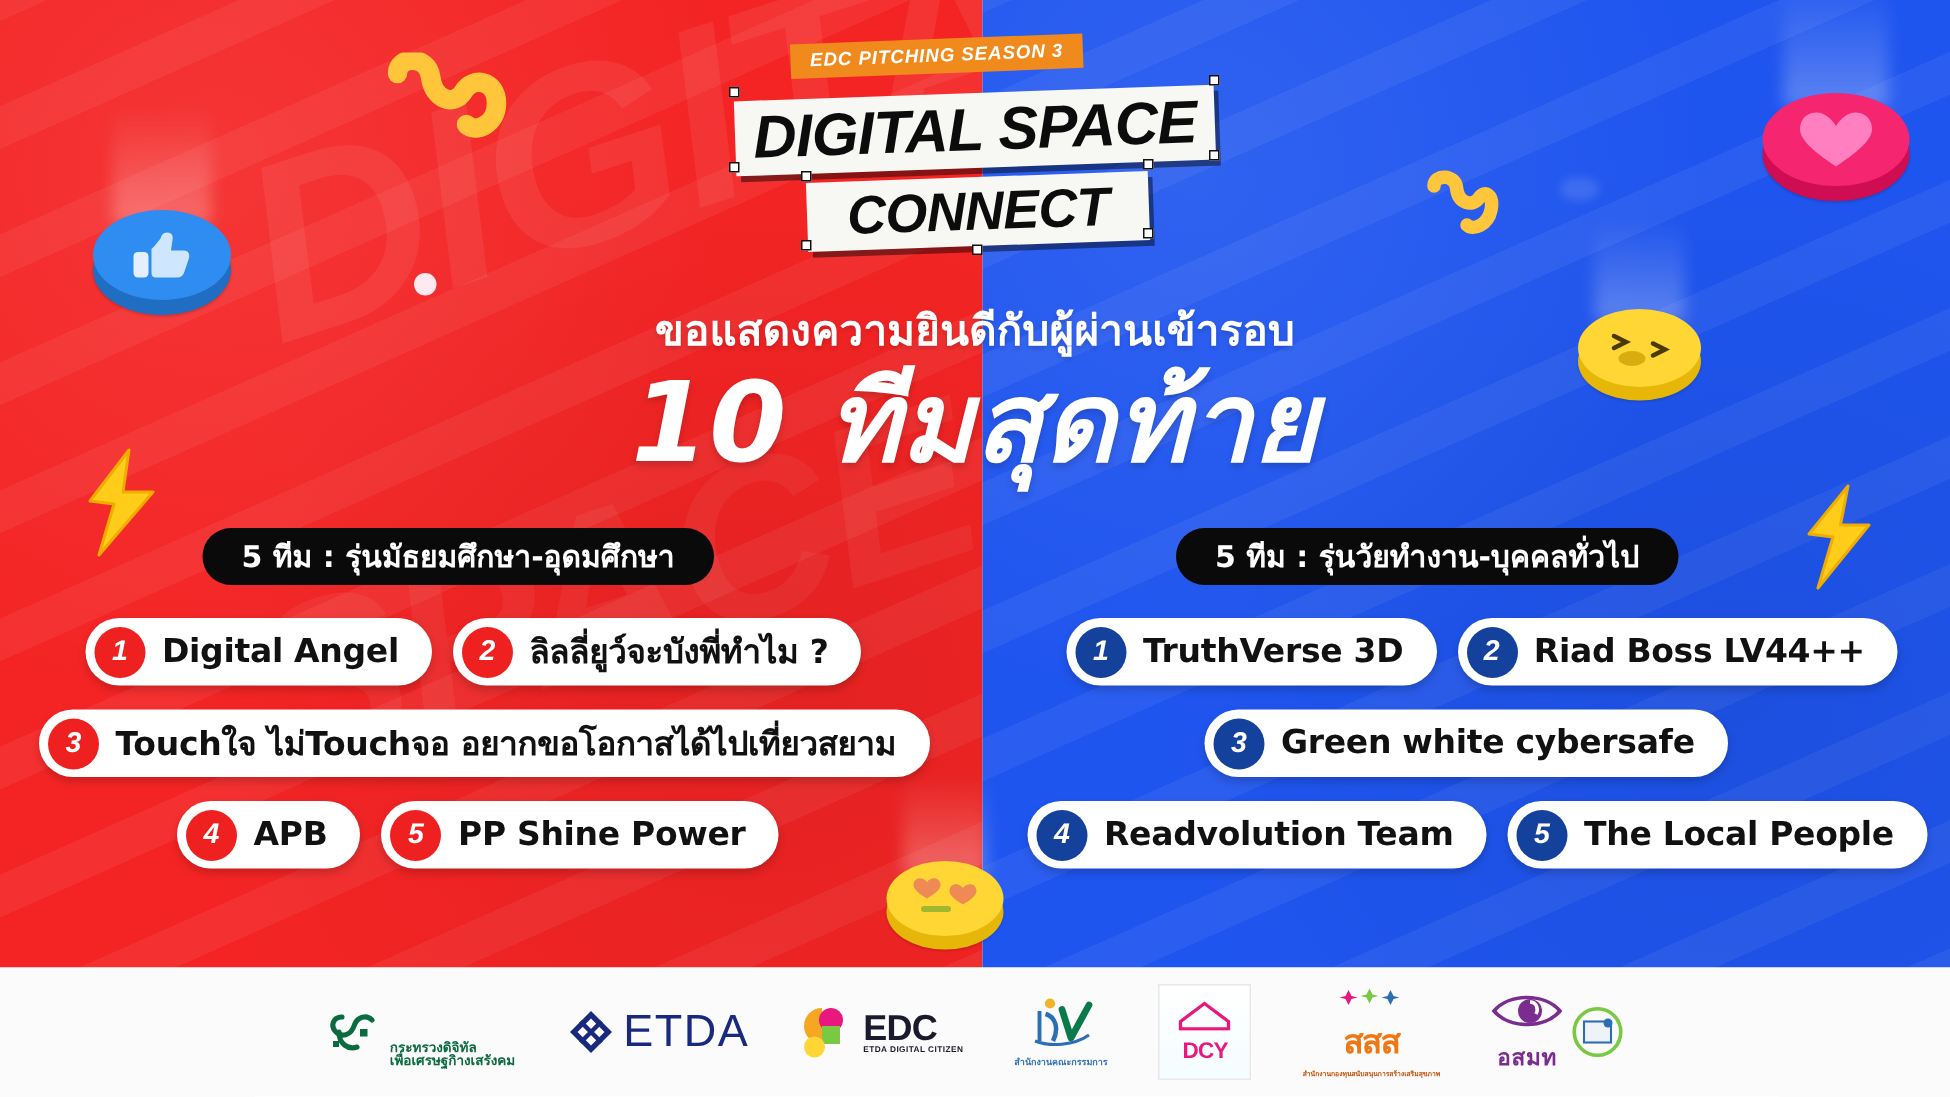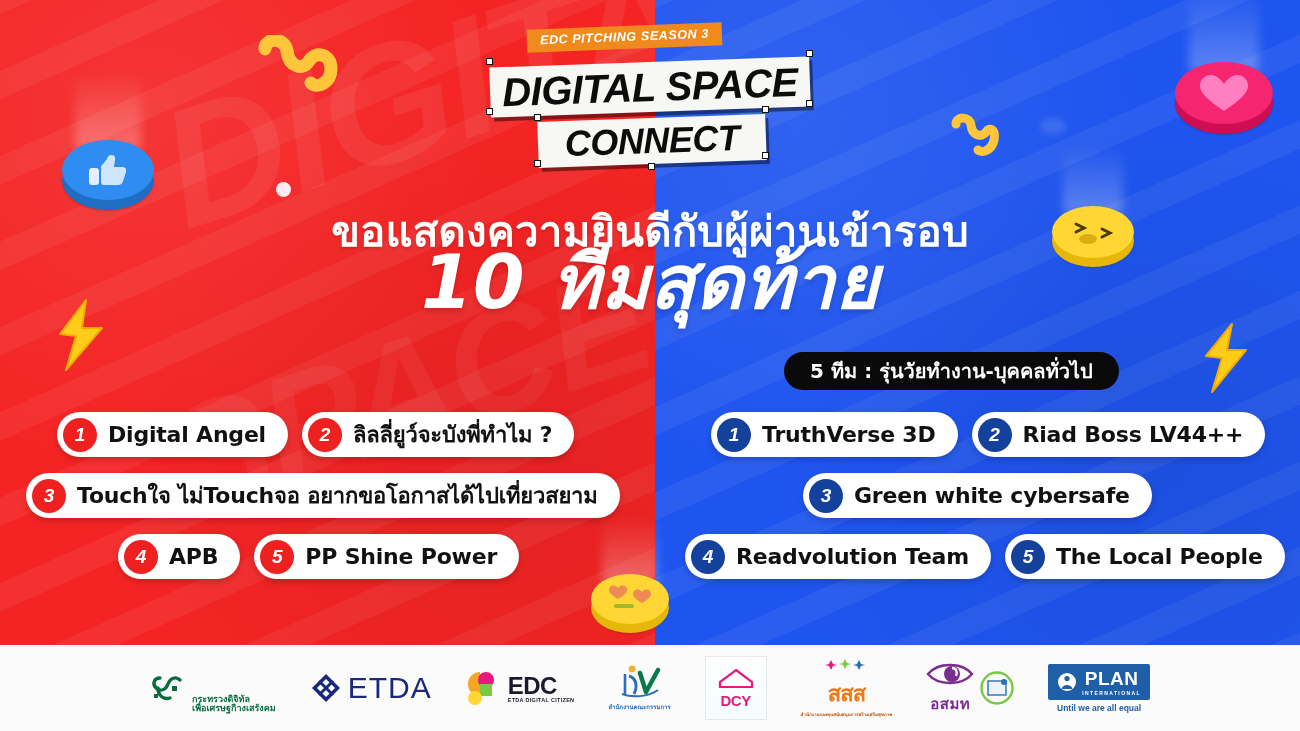--- a/index.html
+++ b/index.html
@@ -131,21 +131,21 @@
   }
   .handle {
     position: absolute; width: 7px; height: 7px;
     background: #fff; border: 1.5px solid #111; z-index: 5;
   }
 
   
   #headline-sub {
     position: absolute; left: 0; top: 198px; width: 1300px;
     text-align: center; color: #fff;
-    font-size: 42px; font-weight: 700; letter-spacing: .2px;
+    font-size: 28px; font-weight: 700; letter-spacing: .2px;
     font-family: "DejaVu Sans", "Liberation Sans", sans-serif;
     text-shadow: 0 2px 3px rgba(0,0,0,.14);
   }
   #headline-main {
     position: absolute; left: 0; top: 244px; width: 1300px;
     text-align: center; color: #fff;
     font-size: 74px; font-weight: 900; font-style: italic; letter-spacing: .5px;
     font-family: "DejaVu Sans", "Liberation Sans", sans-serif;
     text-shadow: 0 3px 5px rgba(0,0,0,.16);
     line-height: 1.05;
@@ -326,20 +326,21 @@
     <div class="handle" style="left:54px; top:88px;"></div>
     <div class="handle" style="left:282px;top:80px;"></div>
     <div class="handle" style="left:54px; top:134px;"></div>
     <div class="handle" style="left:282px;top:126px;"></div>
     <div class="handle" style="left:168px;top:137px;"></div>
   </div>
 
   <div id="headline-sub">ขอแสดงความยินดีกับผู้ผ่านเข้ารอบ</div>
   <div id="headline-main">10 ทีมสุดท้าย</div>
 
+  <div class="cat-pill" id="cat-left">5 ทีม : รุ่นมัธยมศึกษา-อุดมศึกษา</div>
   <div class="cat-pill" id="cat-right">5 ทีม : รุ่นวัยทำงาน-บุคคลทั่วไป</div>
 
   <div class="team-row side-red" id="row-l1">
     <div class="team-pill">
       <div class="team-num">1</div>
       <div class="team-name">Digital Angel</div>
     </div>
     <div class="team-pill">
       <div class="team-num">2</div>
       <div class="team-name">ลิลลี่ยูว์จะบังพี่ทำไม ?</div>
@@ -475,31 +476,15 @@
         </svg>
         <div class="mcot-text">อสมท</div>
       </div>
       <svg width="34" height="34" viewBox="0 0 34 34" aria-hidden="true">
         <circle cx="17" cy="17" r="15.5" fill="none" stroke="#7ac943" stroke-width="2.4"></circle>
         <rect x="8" y="10" width="18" height="14" fill="#eef3f8" stroke="#2b6fb5" stroke-width="1.4"></rect>
         <circle cx="24" cy="11" r="3" fill="#2b6fb5"></circle>
       </svg>
     </div>
 
-    <div class="logo-item">
-      <div style="text-align:center;">
-        <div class="plan-badge">
-          <svg width="20" height="20" viewBox="0 0 20 20" aria-hidden="true">
-            <circle cx="10" cy="10" r="9" fill="#fff"></circle>
-            <circle cx="10" cy="6.5" r="2.6" fill="#1f5fa8"></circle>
-            <path d="M4.5 17 C5.5 11.5 14.5 11.5 15.5 17 Z" fill="#1f5fa8"></path>
-          </svg>
-          <div>
-            <div class="plan-text">PLAN</div>
-            <div class="plan-sub">INTERNATIONAL</div>
-          </div>
-        </div>
-        <div class="plan-tag">Until we are all equal</div>
-      </div>
-    </div>
 
   </div>
 </div>
 
 </body></html>

